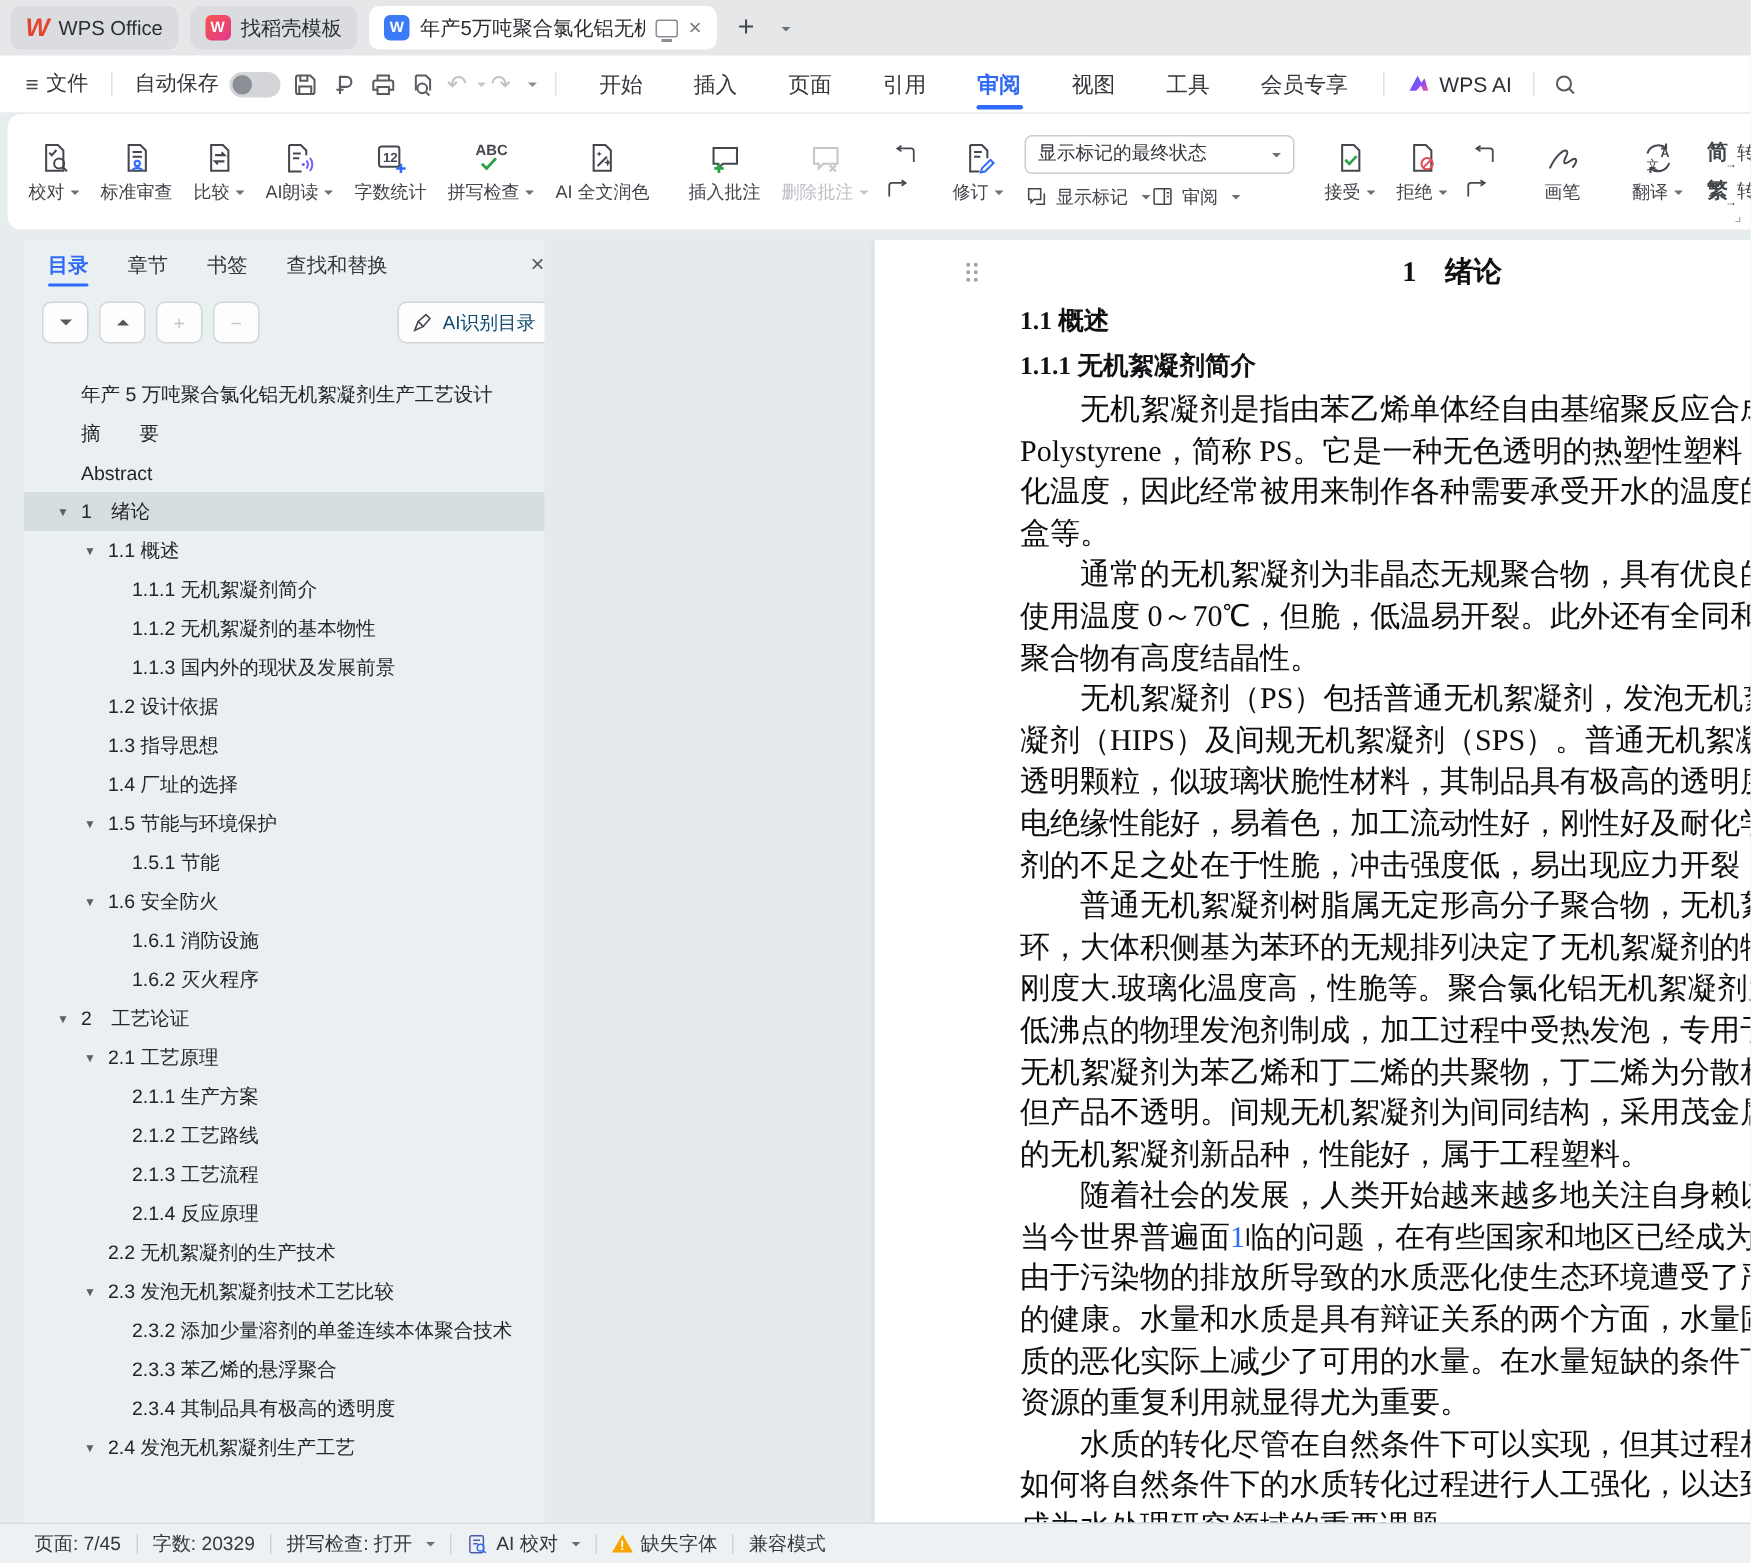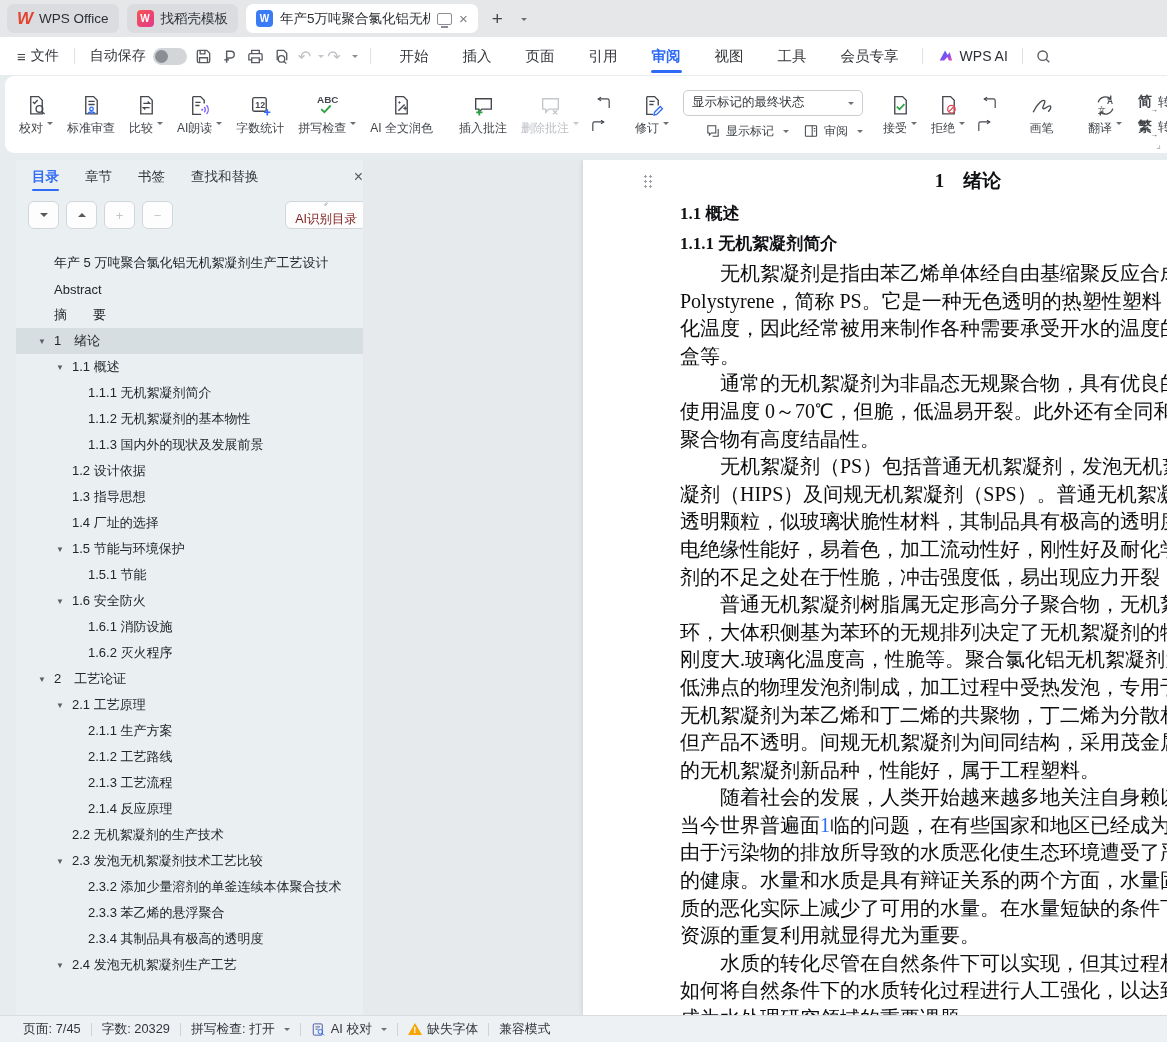--- a/index.html
+++ b/index.html
@@ -41,21 +41,21 @@
   
   .ribbonzone{position:absolute;top:75px;left:0;right:0;height:85px;background:#e7ecef;}
   .ribboncard{position:absolute;top:1px;left:5px;right:0;bottom:7px;background:#fff;border-radius:9px 0 0 9px;
               display:flex;align-items:center;padding:0 8px;}
   .rgroup{display:flex;align-items:center;gap:2px;}
   .rdiv{width:1px;height:58px;background:#e4e6e9;margin:0 7px;}
   .rbtn{display:flex;flex-direction:column;align-items:center;justify-content:center;gap:2px;
         padding:4px 6px;border-radius:6px;font-size:12px;color:#41454a;white-space:nowrap;}
   .rbtn svg{display:block;}
   .rbtn.disabled{color:#bcc0c5;}
-  .rlabel{display:flex;align-items:flex-start;}
+  .rlabel{display:flex;align-items:center;}
   .rcol{display:flex;flex-direction:column;gap:7px;justify-content:center;}
   .dropdown{width:162px;height:24px;border:1px solid #c9cdd1;border-radius:5px;display:flex;align-items:center;
             padding:0 8px;font-size:12.5px;color:#33363b;justify-content:space-between;background:#fff;}
   .smallrow{display:flex;align-items:center;gap:5px;font-size:12px;color:#41454a;white-space:nowrap;}
   .navstack{display:flex;flex-direction:column;gap:6px;margin:0 2px;}
   .navstack .nv{width:24px;height:17px;display:flex;align-items:center;justify-content:center;}
   .zhrow{display:flex;align-items:center;font-size:12.5px;color:#41454a;gap:2px;white-space:nowrap;}
   .zh-glyph{font-size:14px;font-weight:bold;position:relative;margin-right:4px;}
   .zh-glyph .sub{position:absolute;right:-6px;bottom:-3px;font-size:8px;font-weight:normal;}
   .expand-ic{position:absolute;right:6px;bottom:3px;color:#9aa0a6;font-size:10px;}
@@ -64,21 +64,21 @@
   .stabs{display:flex;align-items:center;height:34px;padding:0 16px;gap:26px;font-size:13.5px;color:#33363b;}
   .stab{position:relative;height:34px;display:flex;align-items:center;}
   .stab.active{color:#2f6bf6;font-weight:bold;}
   .stab.active:after{content:"";position:absolute;left:0;right:0;bottom:3px;height:2.5px;background:#2f6bf6;border-radius:2px;}
   .sclose{margin-left:auto;font-size:16px;color:#55595e;}
   .stools{display:flex;align-items:center;height:42px;padding:0 12px;gap:7px;}
   .sqbtn{width:29px;height:26px;border:1px solid #d2d6da;background:#fdfdfe;border-radius:6px;
          display:flex;align-items:center;justify-content:center;color:#55595e;font-size:13px;}
   .sqbtn.disabled{color:#c2c6ca;}
   .aibtn{margin-left:auto;height:26px;border:1px solid #d2d6da;background:#fdfdfe;border-radius:6px;
-         display:flex;align-items:center;gap:5px;padding:0 9px;font-size:12.5px;color:#7f1d1d;flex-direction:column;}
+         display:flex;align-items:center;gap:5px;padding:0 9px;font-size:12.5px;color:#0c4a6e;}
   .chev{width:0;height:0;border:4px solid transparent;}
   .chev.down{border-top-color:#55595e;transform:translateY(2px);}
   .chev.up{border-bottom-color:#55595e;transform:translateY(-2px);}
   .tree{position:absolute;top:90px;left:0;right:12px;bottom:0;font-size:13px;color:#23272b;}
   .tree-row{height:26px;display:flex;align-items:center;white-space:nowrap;overflow:hidden;}
   .tree-row.selected{background:#d7dee2;}
   .tree-row .tri{width:16px;font-size:8px;color:#5c6066;flex:0 0 16px;text-align:left;}
   .lvl0{padding-left:22px;} .lvl1{padding-left:40px;} .lvl2{padding-left:56px;}
   .sscroll{position:absolute;right:2px;top:318px;width:7px;height:84px;border-radius:4px;background:#c3c8cc;}
   
@@ -333,21 +333,21 @@
       <span class="rlabel">
             <span>修订</span>
             <span class="caret"></span>
           </span>
     </div>
     <div class="rcol" style="margin-left:6px;">
       <div class="dropdown">
         <span>显示标记的最终状态</span>
         <span class="caret"></span>
       </div>
-      <div style="display:flex;gap:14px;justify-content:flex-end;">
+      <div style="display:flex;">
         <div class="smallrow">
           <svg width="16" height="16" viewBox="0 0 20 20" fill="none" stroke="#44484e" stroke-width="1.3">
             <path d="M3.5 3.5h10v9H8l-2.5 2.5V12.5h-2z"></path>
                 <path d="M16.5 7.5v9h-7"></path>
               </svg>
           <span>显示标记</span>
               <span class="caret"></span>
         </div>
         <div class="smallrow">
           <svg width="16" height="16" viewBox="0 0 20 20" fill="none" stroke="#44484e" stroke-width="1.3">
@@ -465,25 +465,25 @@
       <span>AI识别目录</span>
     </span>
   </div>
   <div class="tree" id="outline-tree">
       <div class="tree-row lvl0">
         <span class="tri"></span>
         <span>年产 5 万吨聚合氯化铝无机絮凝剂生产工艺设计</span>
       </div>
       <div class="tree-row lvl0">
         <span class="tri"></span>
+        <span>摘　　要</span>
+      </div>
+      <div class="tree-row lvl0">
+        <span class="tri"></span>
         <span>Abstract</span>
-      </div>
-      <div class="tree-row lvl0">
-        <span class="tri"></span>
-        <span>摘　　要</span>
       </div>
       <div class="tree-row lvl0 selected">
         <span class="tri">▼</span>
         <span>1　绪论</span>
       </div>
       <div class="tree-row lvl1">
         <span class="tri">▼</span>
         <span>1.1 概述</span>
       </div>
       <div class="tree-row lvl2">

